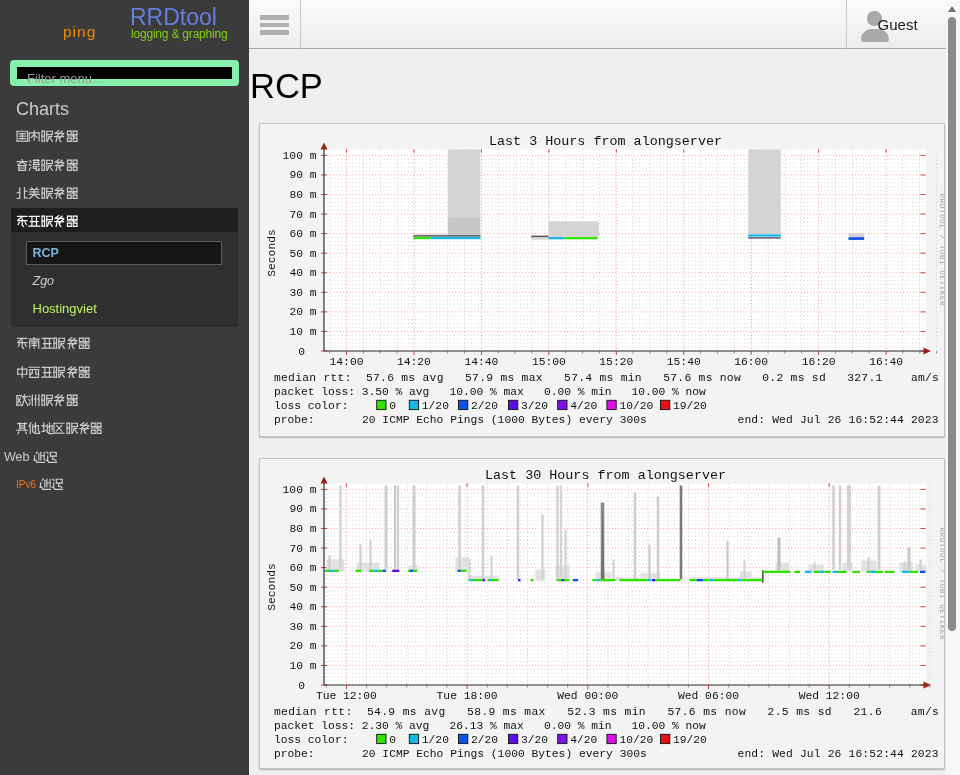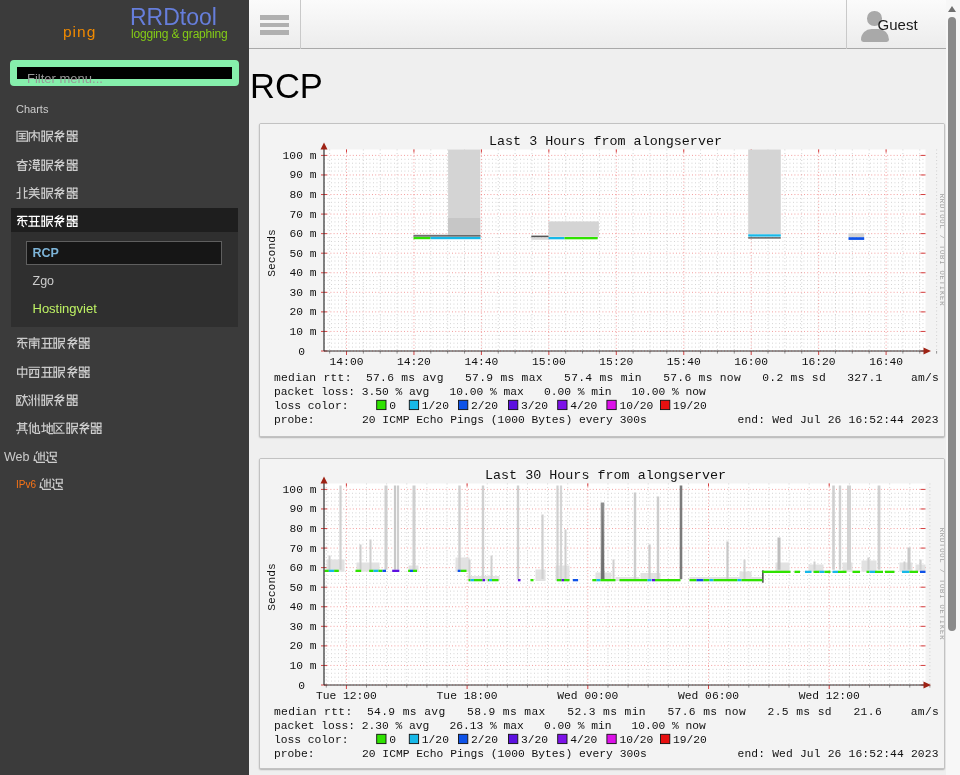--- a/index.html
+++ b/index.html
@@ -24,21 +24,21 @@
 
 <div class="abs" style="left:0;top:0;width:249px;height:48.5px;background:#3b3b3b">
 <div class="abs" style="left:63px;top:23px;color:#f18a00;font-weight:normal;font-size:15.5px;letter-spacing:1px">ping</div>
 <div class="abs" style="left:130px;top:4px;color:#667edb;font-weight:normal;font-size:23px">RRDtool</div>
 <div class="abs" style="left:131px;top:26.5px;color:#84cc16;font-size:12px;letter-spacing:-0.2px">logging &amp; graphing</div>
 </div>
 
 <div class="abs" style="left:0;top:48.5px;width:249px;height:726.5px;background:#3b3b3b">
 <div class="abs" style="left:10px;top:11.5px;width:228.5px;height:26px;background:#000000;border:7px solid #86efac;border-radius:4px;color:#999;font-size:13px;line-height:24px;padding-left:10px">Filter menu...</div>
 <div class="abs" style="left:0;top:-48.5px;width:249px;height:775px">
-      <div style="position:absolute;left:16px;top:99.5px;height:18px;line-height:18px;font-size:11px;color:#cccccc;white-space:nowrap;text-align:center;">Charts</div>
+      <div style="position:absolute;left:16px;top:99.5px;height:18px;line-height:18px;font-size:18px;color:#cccccc;white-space:nowrap;text-align:center;">Charts</div>
       <div style="position:absolute;left:16px;top:127.6px;height:18px;line-height:18px;font-size:12.5px;color:#cccccc;white-space:nowrap;"><svg width="12.4" height="12.4" viewBox="0 0 12 12" style="vertical-align:-2px" stroke="#cccccc" stroke-width="1.15" stroke-linecap="round" fill="none">
           <line x1="1" y1="1.2" x2="11" y2="1.2"></line>
           <line x1="1" y1="10.8" x2="11" y2="10.8"></line>
           <line x1="1" y1="1.2" x2="1" y2="10.8"></line>
           <line x1="11" y1="1.2" x2="11" y2="10.8"></line>
           <line x1="3" y1="3.6" x2="9" y2="3.6"></line>
           <line x1="3" y1="6" x2="9" y2="6"></line>
           <line x1="3" y1="8.4" x2="9" y2="8.4"></line>
           <line x1="6" y1="3.6" x2="6" y2="8.4"></line>
         </svg><svg width="12.4" height="12.4" viewBox="0 0 12 12" style="vertical-align:-2px" stroke="#cccccc" stroke-width="1.15" stroke-linecap="round" fill="none">
@@ -268,21 +268,21 @@
           <line x1="1.4" y1="7.8" x2="1.4" y2="11"></line>
           <line x1="1.4" y1="11" x2="5" y2="11"></line>
           <line x1="5" y1="7.8" x2="5" y2="11"></line>
           <line x1="7" y1="7.8" x2="10.6" y2="7.8"></line>
           <line x1="7" y1="7.8" x2="7" y2="11"></line>
           <line x1="7" y1="11" x2="10.6" y2="11"></line>
           <line x1="10.6" y1="7.8" x2="10.6" y2="11"></line>
         </svg></div>
       <div style="position:absolute;left:26px;top:241.2px;width:196.3px;height:23.8px;background:#161616;border:1px solid #5f5f5f;box-sizing:border-box"></div>
       <div style="position:absolute;left:32.5px;top:244px;height:18px;line-height:18px;font-size:12.5px;color:#7db4d8;white-space:nowrap;font-weight:bold">RCP</div>
-      <div style="position:absolute;left:32.5px;top:272px;height:18px;line-height:18px;font-size:12.5px;color:#cccccc;white-space:nowrap;">Zgo</div>
+      <div style="position:absolute;left:32.5px;top:272px;height:18px;line-height:18px;font-size:12.5px;color:#cccccc;white-space:nowrap;font-style:italic;">Zgo</div>
       <div style="position:absolute;left:32.5px;top:299.7px;height:18px;line-height:18px;font-size:13px;color:#bef264;white-space:nowrap;">Hostingviet</div>
       <div style="position:absolute;left:16px;top:334.6px;height:18px;line-height:18px;font-size:12.5px;color:#cccccc;white-space:nowrap;"><svg width="12.4" height="12.4" viewBox="0 0 12 12" style="vertical-align:-2px" stroke="#cccccc" stroke-width="1.15" stroke-linecap="round" fill="none">
           <line x1="1.4" y1="1.4" x2="10.6" y2="1.4"></line>
           <line x1="6.6" y1="1.4" x2="2" y2="4.6"></line>
           <line x1="1.6" y1="5.4" x2="10.8" y2="5.4"></line>
           <line x1="6" y1="3.6" x2="6" y2="10"></line>
           <line x1="6" y1="10" x2="7.4" y2="11.2"></line>
           <line x1="3.4" y1="6.6" x2="2" y2="9.4"></line>
           <line x1="8.6" y1="6.6" x2="10" y2="9.4"></line>
         </svg><svg width="12.4" height="12.4" viewBox="0 0 12 12" style="vertical-align:-2px" stroke="#cccccc" stroke-width="1.15" stroke-linecap="round" fill="none">

